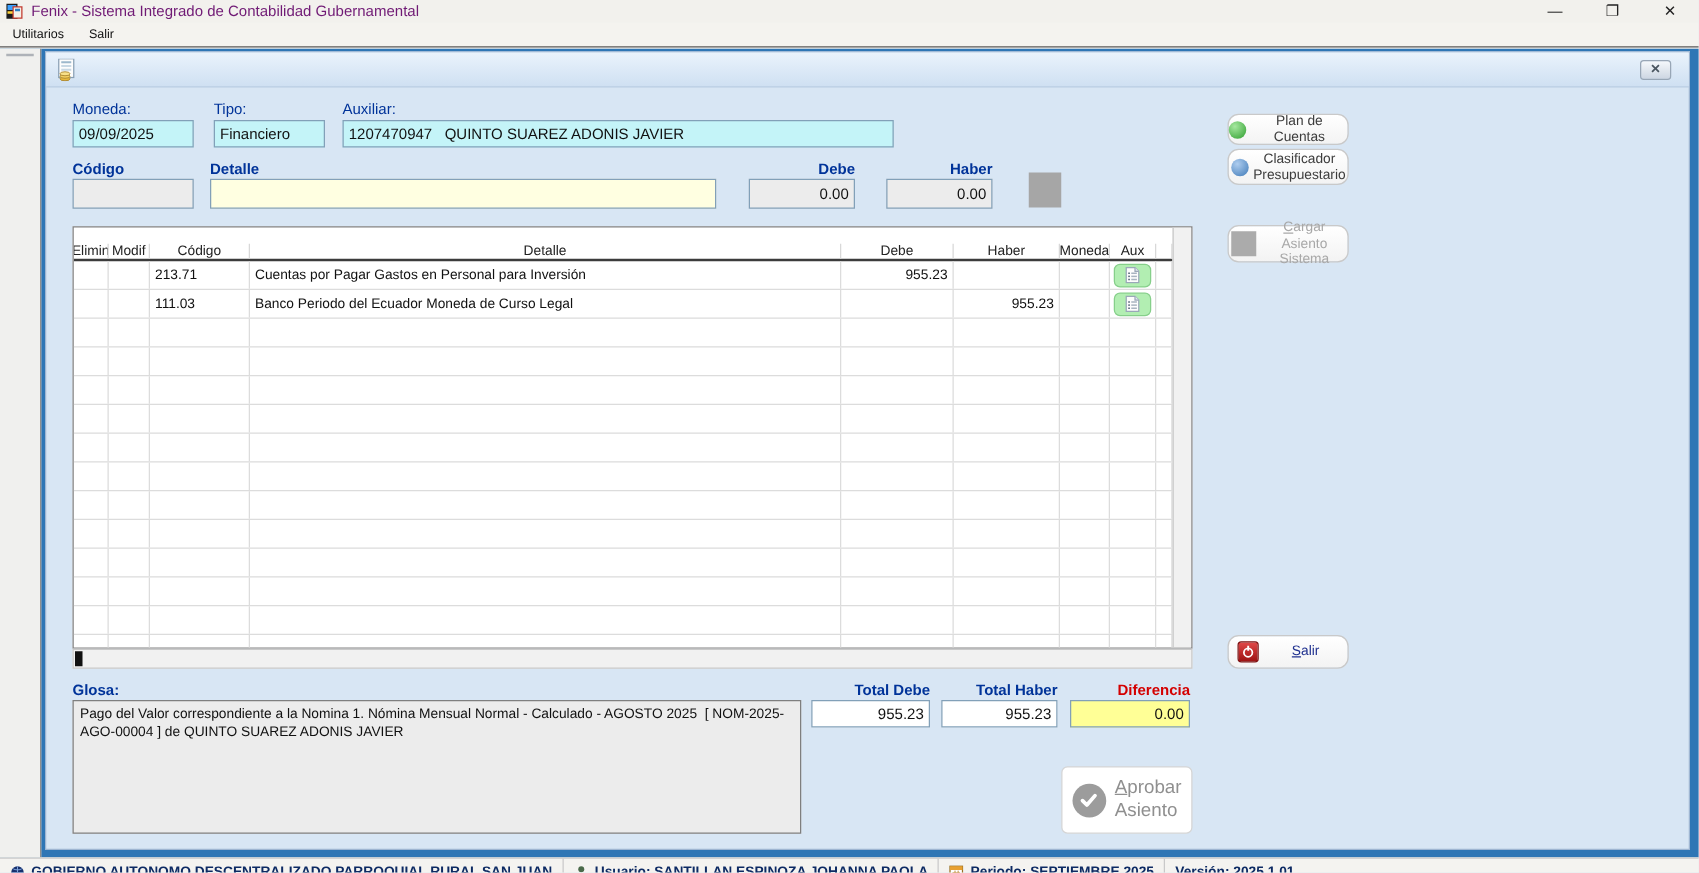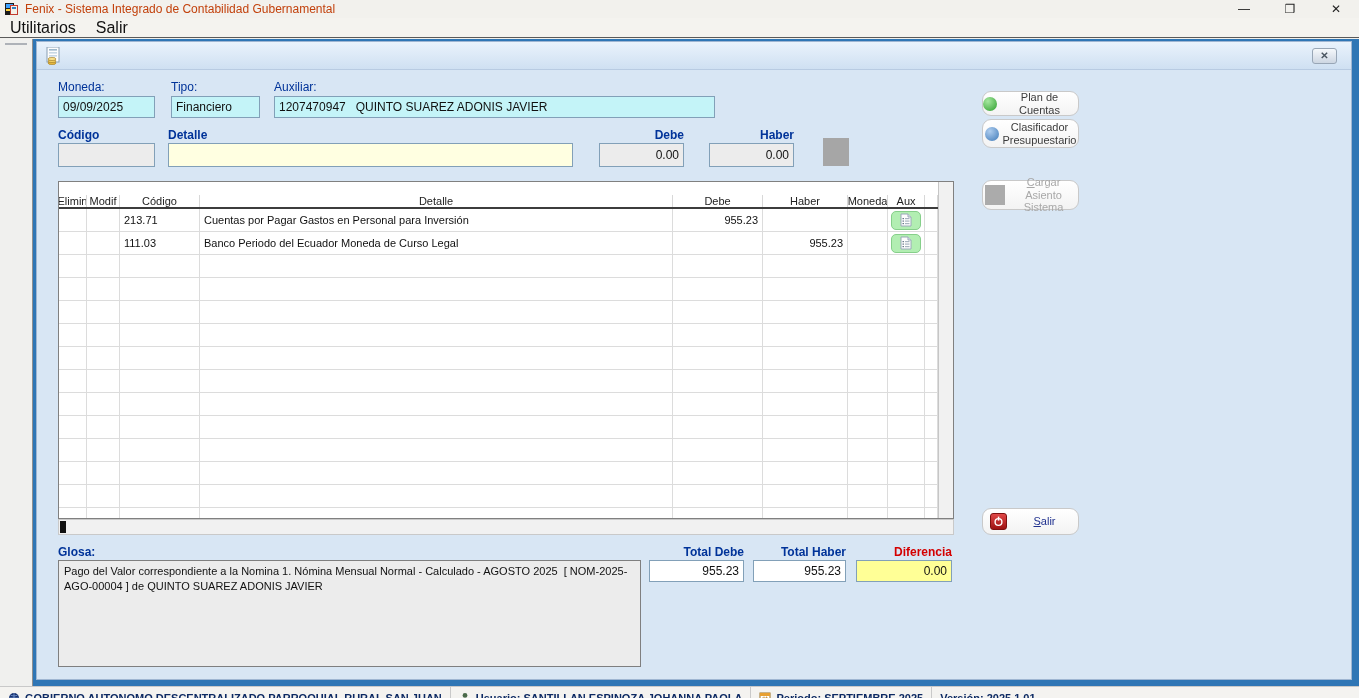--- a/index.html
+++ b/index.html
@@ -3,25 +3,25 @@
 <meta charset="utf-8">
 <style>
   * { box-sizing: border-box; margin: 0; padding: 0; }
   html,body { width:1359px; height:698px; overflow:hidden; }
   body { font-family:"Liberation Sans", sans-serif; font-size:11px; background:#f0efeb; position:relative; }
   #app { position:absolute; inset:0; }
 
   
   .titlebar { position:absolute; left:0; top:0; width:1359px; height:18px; background:#f2f1ed; display:flex; align-items:center; }
   .app-icon { width:14px; height:14px; margin:0 6px 0 5px; }
-  .title-text { font-size:12px; color:#c2410c; }
+  .title-text { font-size:12px; color:#701a75; }
   .win-controls { position:absolute; right:0; top:0; height:18px; display:flex; }
   .win-btn { width:46px; height:18px; display:flex; align-items:center; justify-content:center; font-size:12px; color:#222; cursor:default; }
   .menubar { position:absolute; left:0; top:18px; width:1359px; height:20px; background:#f4f3ef; border-bottom:1px solid #5a5a5a; display:flex; align-items:center; }
-  .menu-item { padding:2px 10px; font-size:16px; color:#111; }
+  .menu-item { padding:2px 10px; font-size:10px; color:#111; }
 
   
   .mdi { position:absolute; left:0; top:39px; width:1359px; height:647px; background:#2f76b5; }
   .left-panel { position:absolute; left:0; top:0; width:33px; height:647px; background:#f0f0ee; border-right:1px solid #8f8f8f; }
   .panel-handle { position:absolute; left:5px; top:4px; width:22px; height:0; border-top:2px solid #aeb2b8; }
 
   .child { position:absolute; left:36px; top:2px; width:1316px; height:639px; background:#d8e6f4; border:1px solid #9fb6d2; }
   .child-strip { position:absolute; left:0; top:0; width:100%; height:28px;
     background:linear-gradient(#eaf3fc,#cfe0f2); border-bottom:1px solid #b8cbe2; }
   .child-doc-icon { position:absolute; left:9px; top:5px; }
@@ -385,20 +385,28 @@
       <div class="lbl b" style="left:21px; top:503px;">Glosa:</div>
       <textarea class="glosa-box" style="">Pago del Valor correspondiente a la Nomina 1. Nómina Mensual Normal - Calculado - AGOSTO 2025  [ NOM-2025-AGO-00004 ] de QUINTO SUAREZ ADONIS JAVIER</textarea>
 
       <div class="lbl b" style="left:612px; top:503px; width:95px; text-align:right;">Total Debe</div>
       <div class="field white num" style="left:612px; top:518px; width:95px; line-height:20px; font-weight:normal;">955.23</div>
       <div class="lbl b" style="left:716px; top:503px; width:93px; text-align:right;">Total Haber</div>
       <div class="field white num" style="left:716px; top:518px; width:93px; line-height:20px;">955.23</div>
       <div class="lbl red" style="left:819px; top:503px; width:96px; text-align:right;">Diferencia</div>
       <div class="field warn num" style="left:819px; top:518px; width:96px; line-height:20px;">0.00</div>
 
+      <div class="aprobar">
+        <span class="check-circle">
+          <svg width="16" height="16" viewBox="0 0 16 16">
+              <path d="M3 8.5 L6.5 12 L13 4.5" fill="none" stroke="#fff" stroke-width="3" stroke-linecap="round" stroke-linejoin="round"></path>
+            </svg>
+        </span>
+        <span class="aprobar-text"><span><span class="u">A</span>probar</span><br><span>Asiento</span></span>
+      </div>
     </div>
   </div>
 
   <div class="statusbar">
     <div class="sb-item">
       <svg class="ico12" viewBox="0 0 12 12">
           <circle cx="6" cy="6" r="5" fill="#16306e"></circle>
           <path d="M1.5 6 H10.5 M6 1 V11 M2.5 3 C4 4.2 8 4.2 9.5 3 M2.5 9 C4 7.8 8 7.8 9.5 9" stroke="#7da0d8" stroke-width="0.8" fill="none"></path>
         </svg>
       <span>GOBIERNO AUTONOMO DESCENTRALIZADO PARROQUIAL RURAL SAN JUAN</span>

